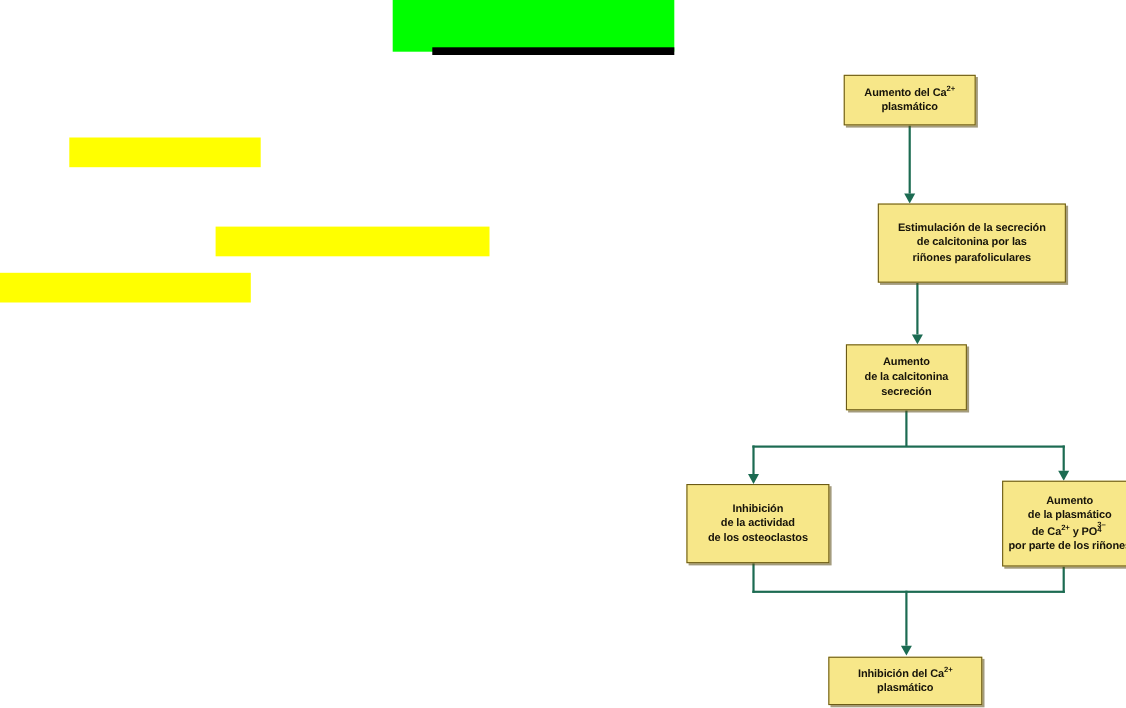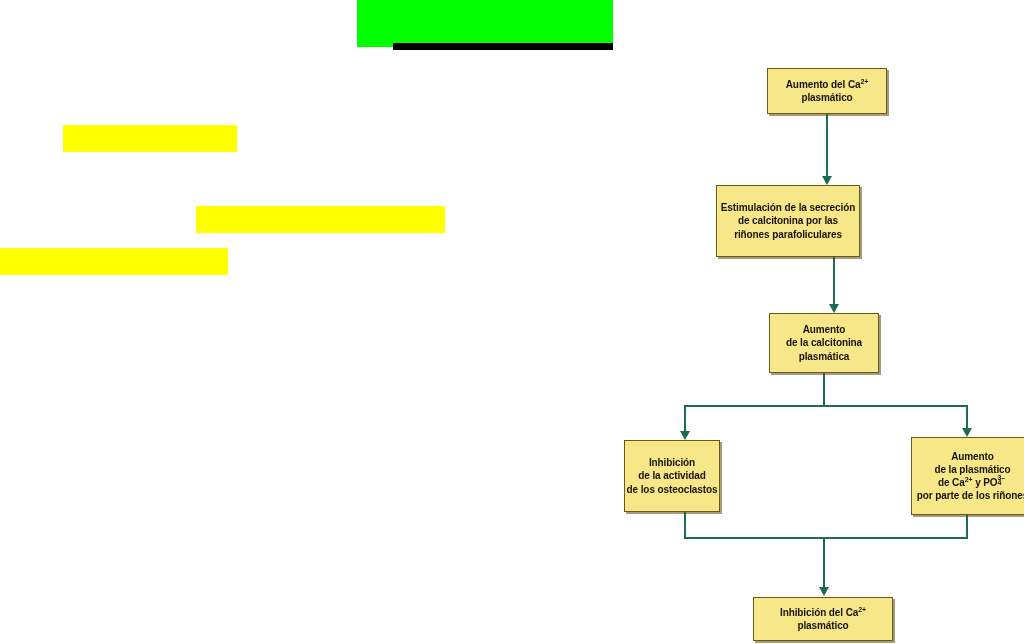--- a/index.html
+++ b/index.html
@@ -121,37 +121,37 @@
   <div class="conn conn-v" style="left:823px; top:537px; height:50px;"></div>
   <div class="arrow-down" style="left:819px; top:587px;"></div>
 
   <div class="flow-box" style="left:767px; top:68px; width:120px; height:46px;">
     <div class="txt">
       <span>Aumento del Ca</span><sup>2+</sup><br>
       <span>plasmático</span>
     </div>
   </div>
 
-  <div class="flow-box" style="left:716px; top:185px; width:144px; height:72px;">
+  <div class="flow-box" style="left:798px; top:185px; width:171px; height:72px;">
     <div class="txt">
       <span>Estimulación de la secreción</span><br>
       <span>de calcitonina por las</span><br>
       <span>riñones parafoliculares</span>
     </div>
   </div>
 
   <div class="flow-box" style="left:769px; top:313px; width:110px; height:60px;">
     <div class="txt">
       <span>Aumento</span><br>
       <span>de la calcitonina</span><br>
-      <span>plasmática</span>
+      <span>secreción</span>
     </div>
   </div>
 
-  <div class="flow-box" style="left:624px; top:440px; width:96px; height:72px;">
+  <div class="flow-box" style="left:624px; top:440px; width:130px; height:72px;">
     <div class="txt">
       <span>Inhibición</span><br>
       <span>de la actividad</span><br>
       <span>de los osteoclastos</span>
     </div>
   </div>
 
   <div class="flow-box" style="left:911px; top:437px; width:123px; height:78px;">
     <div class="txt">
       <span>Aumento</span><br>

